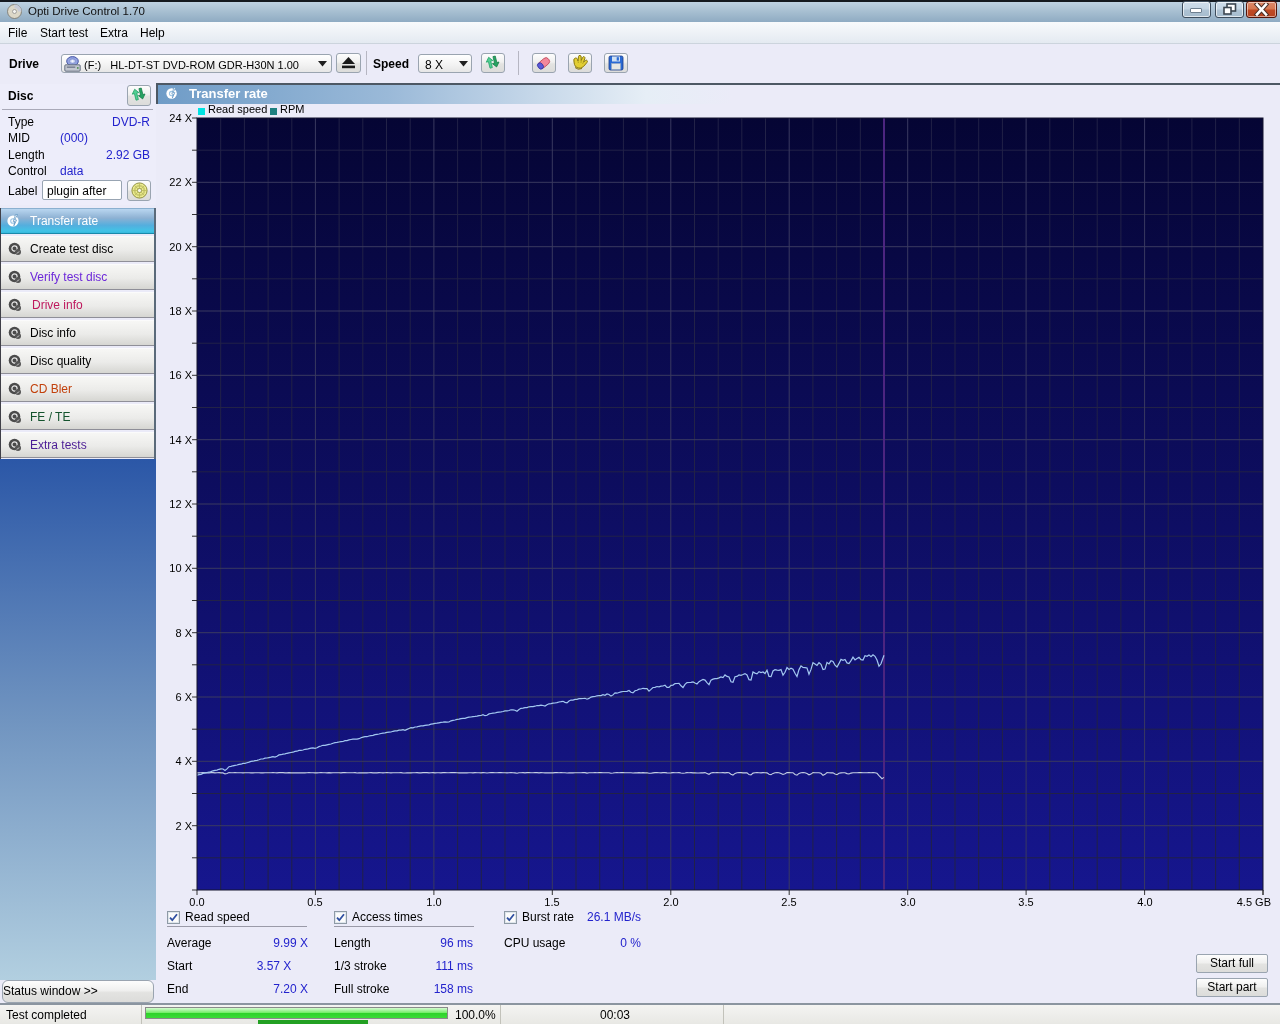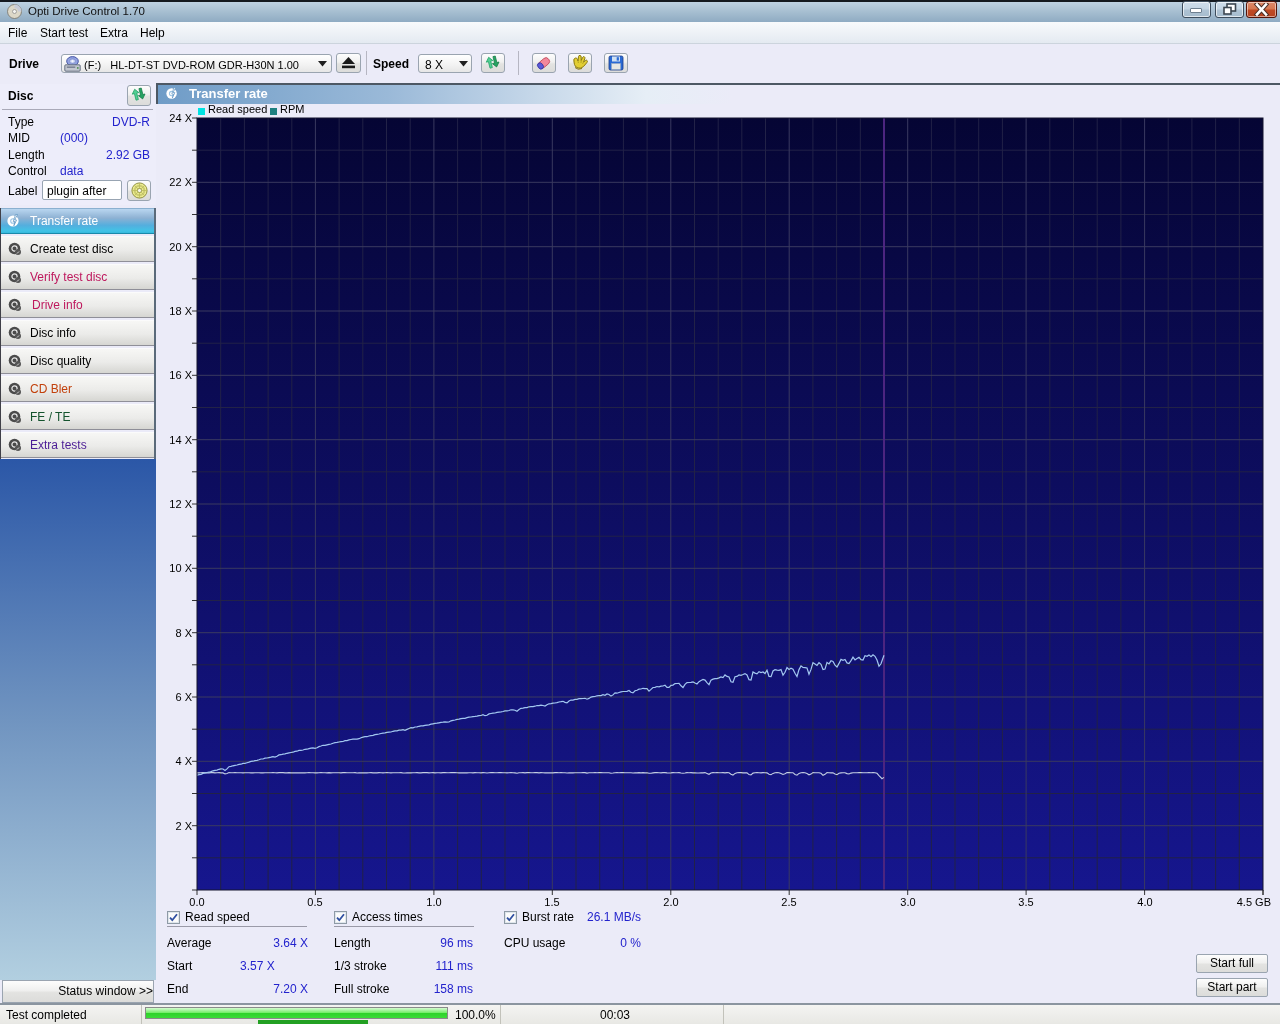--- a/index.html
+++ b/index.html
@@ -139,21 +139,21 @@
     <path d="M9 11.5l2-2" stroke="#d8d8d8" stroke-width="1"></path>
   </svg>
 <div class="abs" style="left:30px;top:242px;color:#000">Create test disc</div>
 <div class="abs" style="left:1px;top:264px;width:153px;height:26px;background:linear-gradient(#f7f7f5,#ebebe9 55%,#d6d6d2);border-top:1px solid #fbfbfb;border-bottom:1px solid #8f8f98"></div>
 <svg style="position:absolute;left:8px;top:270px" width="14" height="14" viewBox="0 0 14 14">
 <circle cx="6.5" cy="6.5" r="5.8" fill="#4b4b4b"></circle>
     <circle cx="6.5" cy="6.5" r="2.6" fill="none" stroke="#e8e8e8" stroke-width="1.2"></circle>
 <circle cx="10" cy="10" r="3" fill="#565656"></circle>
     <path d="M9 11.5l2-2" stroke="#d8d8d8" stroke-width="1"></path>
   </svg>
-<div class="abs" style="left:30px;top:270px;color:#be185d">Verify test disc</div>
+<div class="abs" style="left:30px;top:270px;color:#6d28d9">Verify test disc</div>
 <div class="abs" style="left:1px;top:292px;width:153px;height:26px;background:linear-gradient(#f7f7f5,#ebebe9 55%,#d6d6d2);border-top:1px solid #fbfbfb;border-bottom:1px solid #8f8f98"></div>
 <svg style="position:absolute;left:8px;top:298px" width="14" height="14" viewBox="0 0 14 14">
 <circle cx="6.5" cy="6.5" r="5.8" fill="#4b4b4b"></circle>
     <circle cx="6.5" cy="6.5" r="2.6" fill="none" stroke="#e8e8e8" stroke-width="1.2"></circle>
 <circle cx="10" cy="10" r="3" fill="#565656"></circle>
     <path d="M9 11.5l2-2" stroke="#d8d8d8" stroke-width="1"></path>
   </svg>
 <div class="abs" style="left:32px;top:298px;color:#be185d">Drive info</div>
 <div class="abs" style="left:1px;top:320px;width:153px;height:26px;background:linear-gradient(#f7f7f5,#ebebe9 55%,#d6d6d2);border-top:1px solid #fbfbfb;border-bottom:1px solid #8f8f98"></div>
 <svg style="position:absolute;left:8px;top:326px" width="14" height="14" viewBox="0 0 14 14">
@@ -192,21 +192,21 @@
 <circle cx="6.5" cy="6.5" r="5.8" fill="#4b4b4b"></circle>
     <circle cx="6.5" cy="6.5" r="2.6" fill="none" stroke="#e8e8e8" stroke-width="1.2"></circle>
 <circle cx="10" cy="10" r="3" fill="#565656"></circle>
     <path d="M9 11.5l2-2" stroke="#d8d8d8" stroke-width="1"></path>
   </svg>
 <div class="abs" style="left:30px;top:438px;color:#4c1d95">Extra tests</div>
 <div class="abs" style="left:0;top:208px;width:1px;height:252px;background:#404048"></div>
 <div class="abs" style="left:154px;top:208px;width:2px;height:252px;background:#5a6a7a"></div>
 
 <div class="abs" style="left:0;top:459px;width:156px;height:521px;background:linear-gradient(#2b57a7,#7094c0 50%,#b2cfe0)"></div>
-<div class="abs btnface" style="left:2px;top:980px;width:152px;height:23px;border-radius:0;text-align:right;line-height:21px">Status window &gt;&gt;</div>
+<div class="abs btnface" style="left:2px;top:980px;width:152px;height:23px;border-radius:6px;text-align:left;line-height:21px">Status window &gt;&gt;</div>
 
 <div class="abs" style="left:156px;top:83px;width:1124px;height:2px;background:#4d5864"></div>
 <div class="abs" style="left:156px;top:85px;width:2px;height:19px;background:#4d5864"></div>
 <div class="abs" style="left:158px;top:85px;width:574px;height:19px;background:linear-gradient(90deg,#6f9cc7,#9ab9d8 40%,#e6eef6 85%,#ebebf8)"></div>
 <svg style="position:absolute;left:166px;top:87px" width="13" height="13" viewBox="0 0 14 14">
 <circle cx="6" cy="7" r="5.6" fill="#fff"></circle>
     <circle cx="6" cy="7" r="2.3" fill="none" stroke="#9cc4e4" stroke-width="1.1"></circle>
 <path d="M10.5 0.5 L7.6 6 L9.6 6 L6.8 11.8 L8 7.6 L6.2 7.6 L8.6 0.5 Z" fill="#fff" stroke="#5890c0" stroke-width="0.7"></path>
   </svg>
 <div class="abs" style="left:189px;top:86px;font-size:13px;font-weight:bold;color:#fff">Transfer rate</div>
@@ -261,23 +261,23 @@
   </svg>
 
 <svg class="abs" style="left:167px;top:911px" width="13" height="13" viewBox="0 0 13 13">
 <rect x="0.5" y="0.5" width="12" height="12" fill="#fbfbfb" stroke="#8e9aa6" stroke-width="1"></rect>
 <rect x="1.5" y="1.5" width="10" height="10" fill="none" stroke="#dfe6ec" stroke-width="1"></rect>
 <path d="M3 6.6 L5.3 9.2 L10 3.2" fill="none" stroke="#2f4fa2" stroke-width="1.8"></path>
   </svg>
 <div class="abs" style="left:185px;top:910px">Read speed</div>
 <div class="abs" style="left:167px;top:926px;width:140px;height:1px;background:#9a9aa8"></div>
 <div class="abs" style="left:167px;top:936px">Average</div>
-<div class="abs blue" style="left:240px;top:936px;width:68px;text-align:right">3.64 X</div>
+<div class="abs blue" style="left:240px;top:936px;width:68px;text-align:right">9.99 X</div>
 <div class="abs" style="left:167px;top:959px">Start</div>
-<div class="abs blue" style="left:240px;top:959px;width:68px;text-align:left">3.57 X</div>
+<div class="abs blue" style="left:240px;top:959px;width:68px;text-align:center">3.57 X</div>
 <div class="abs" style="left:167px;top:982px">End</div>
 <div class="abs blue" style="left:240px;top:982px;width:68px;text-align:right">7.20 X</div>
 <svg class="abs" style="left:334px;top:911px" width="13" height="13" viewBox="0 0 13 13">
 <rect x="0.5" y="0.5" width="12" height="12" fill="#fbfbfb" stroke="#8e9aa6" stroke-width="1"></rect>
 <rect x="1.5" y="1.5" width="10" height="10" fill="none" stroke="#dfe6ec" stroke-width="1"></rect>
 <path d="M3 6.6 L5.3 9.2 L10 3.2" fill="none" stroke="#2f4fa2" stroke-width="1.8"></path>
   </svg>
 <div class="abs" style="left:352px;top:910px">Access times</div>
 <div class="abs" style="left:334px;top:926px;width:140px;height:1px;background:#9a9aa8"></div>
 <div class="abs" style="left:334px;top:936px">Length</div>

